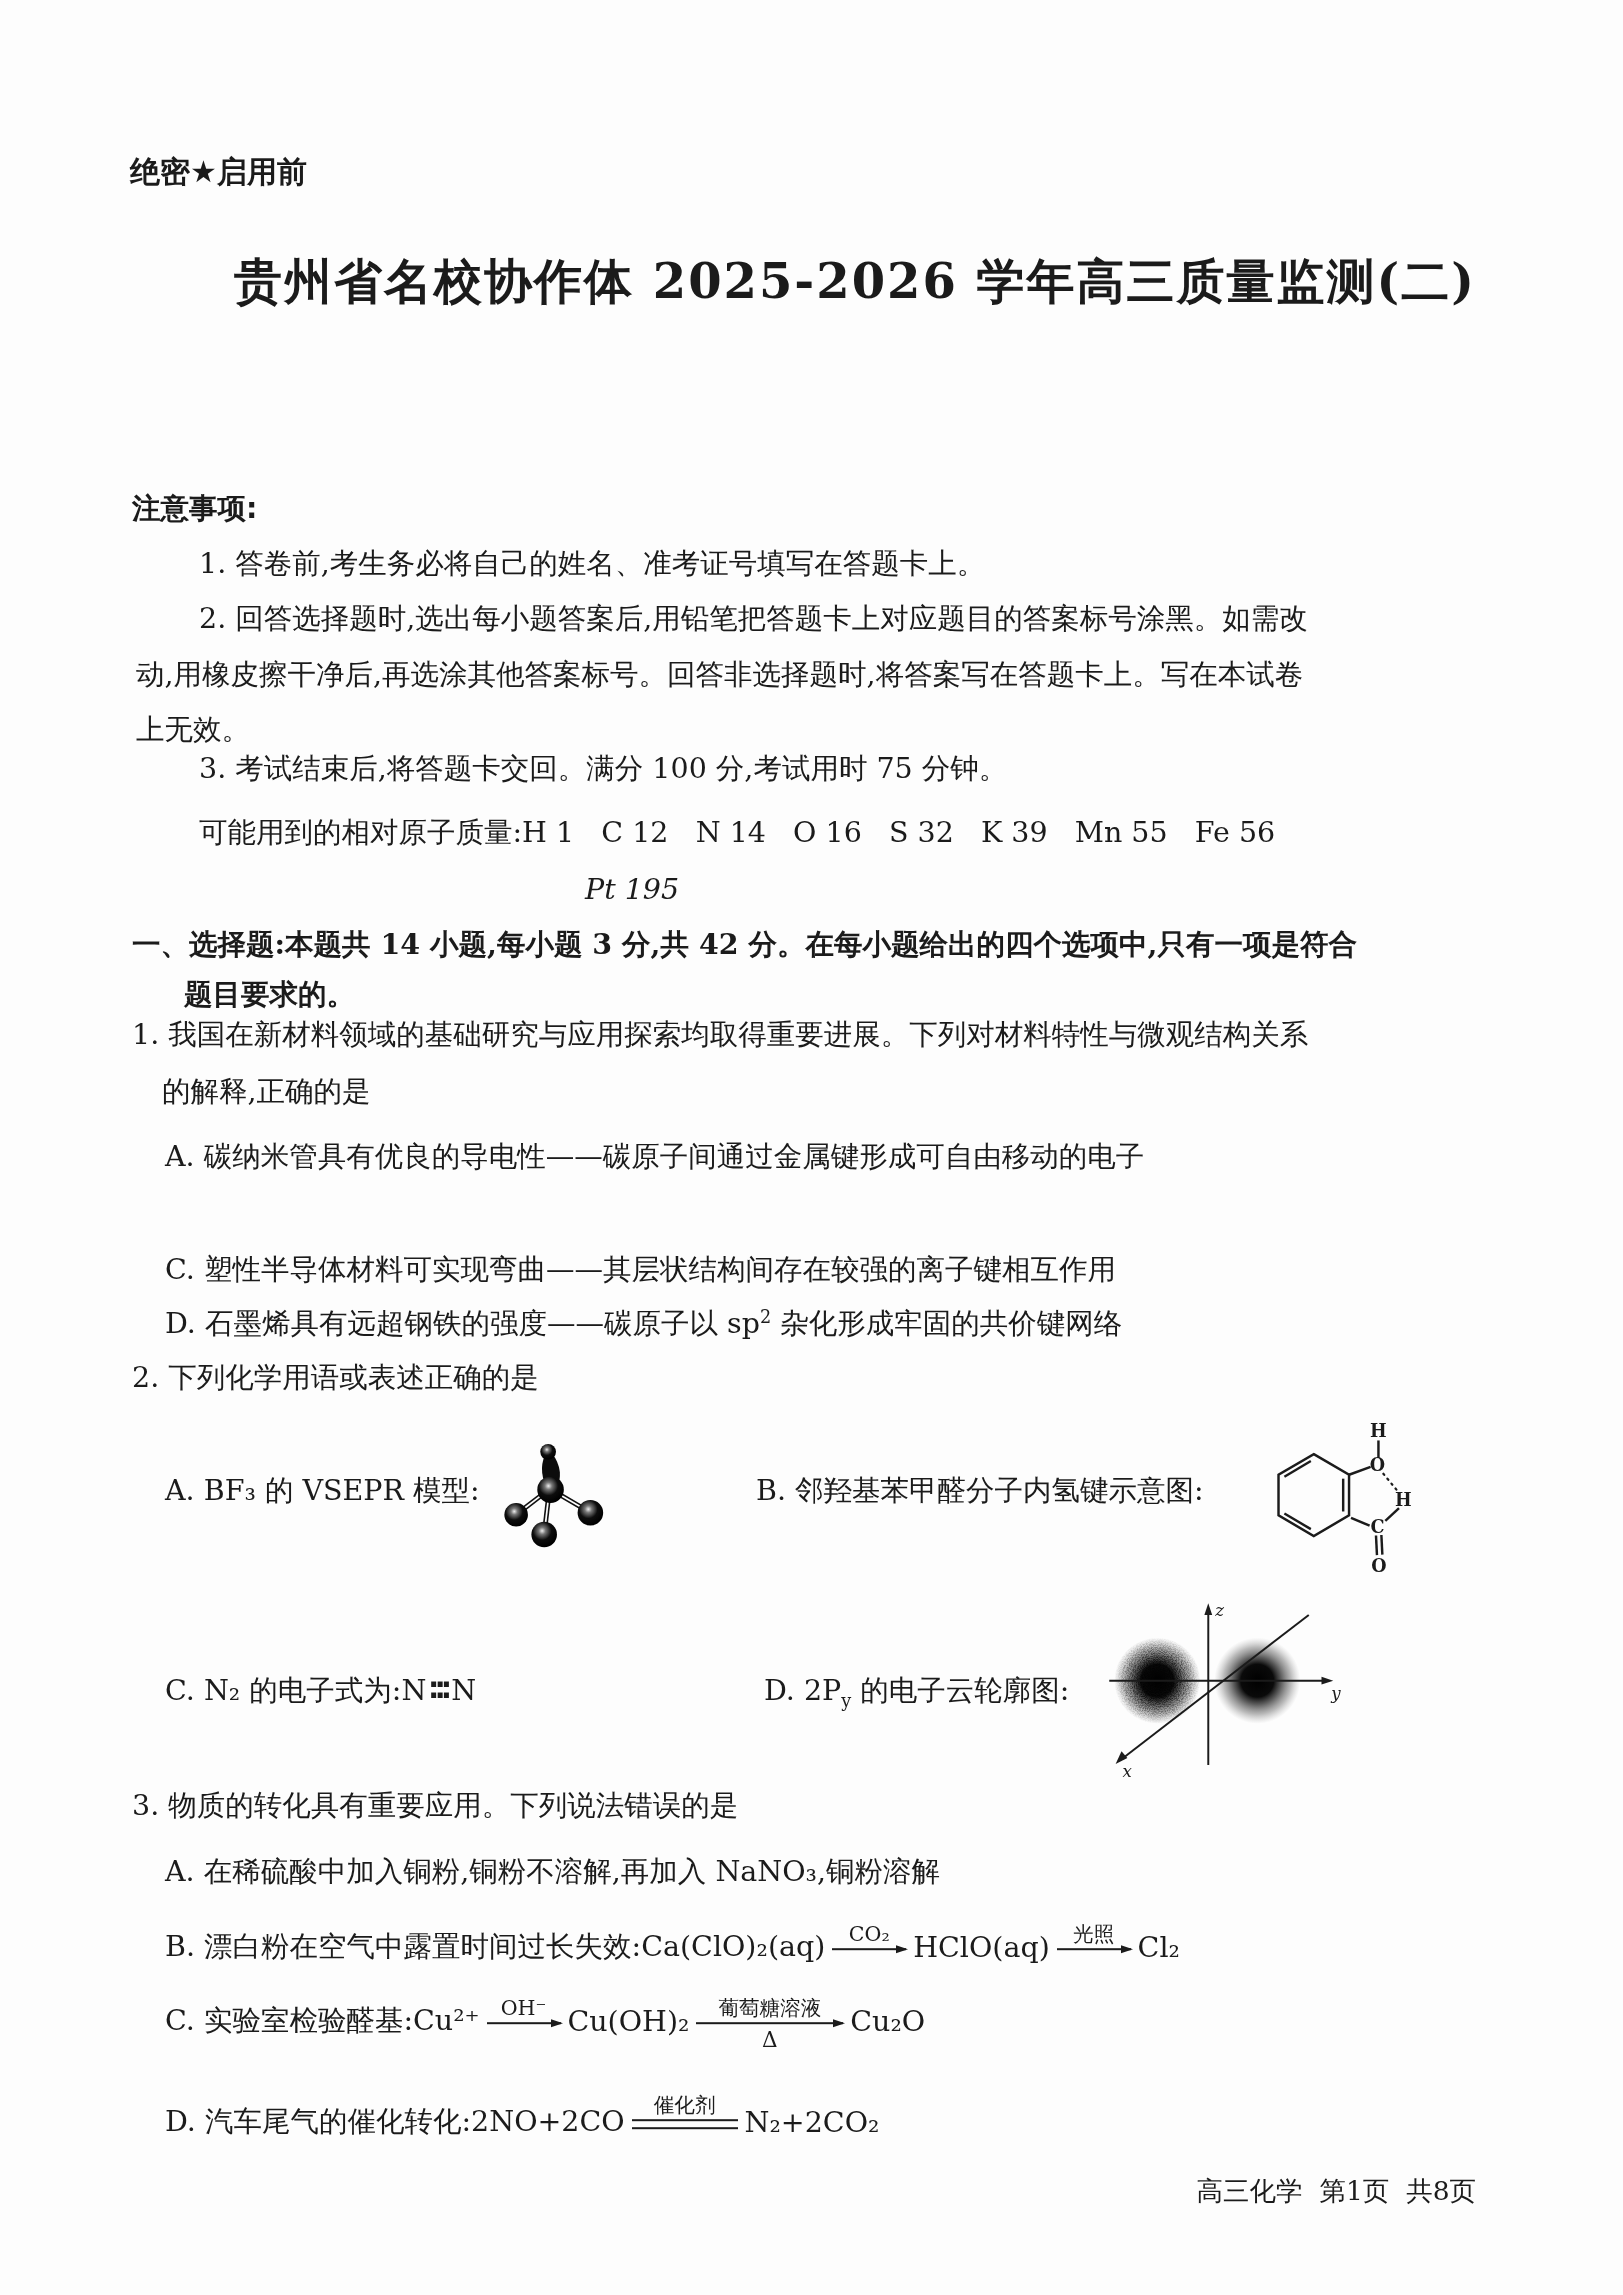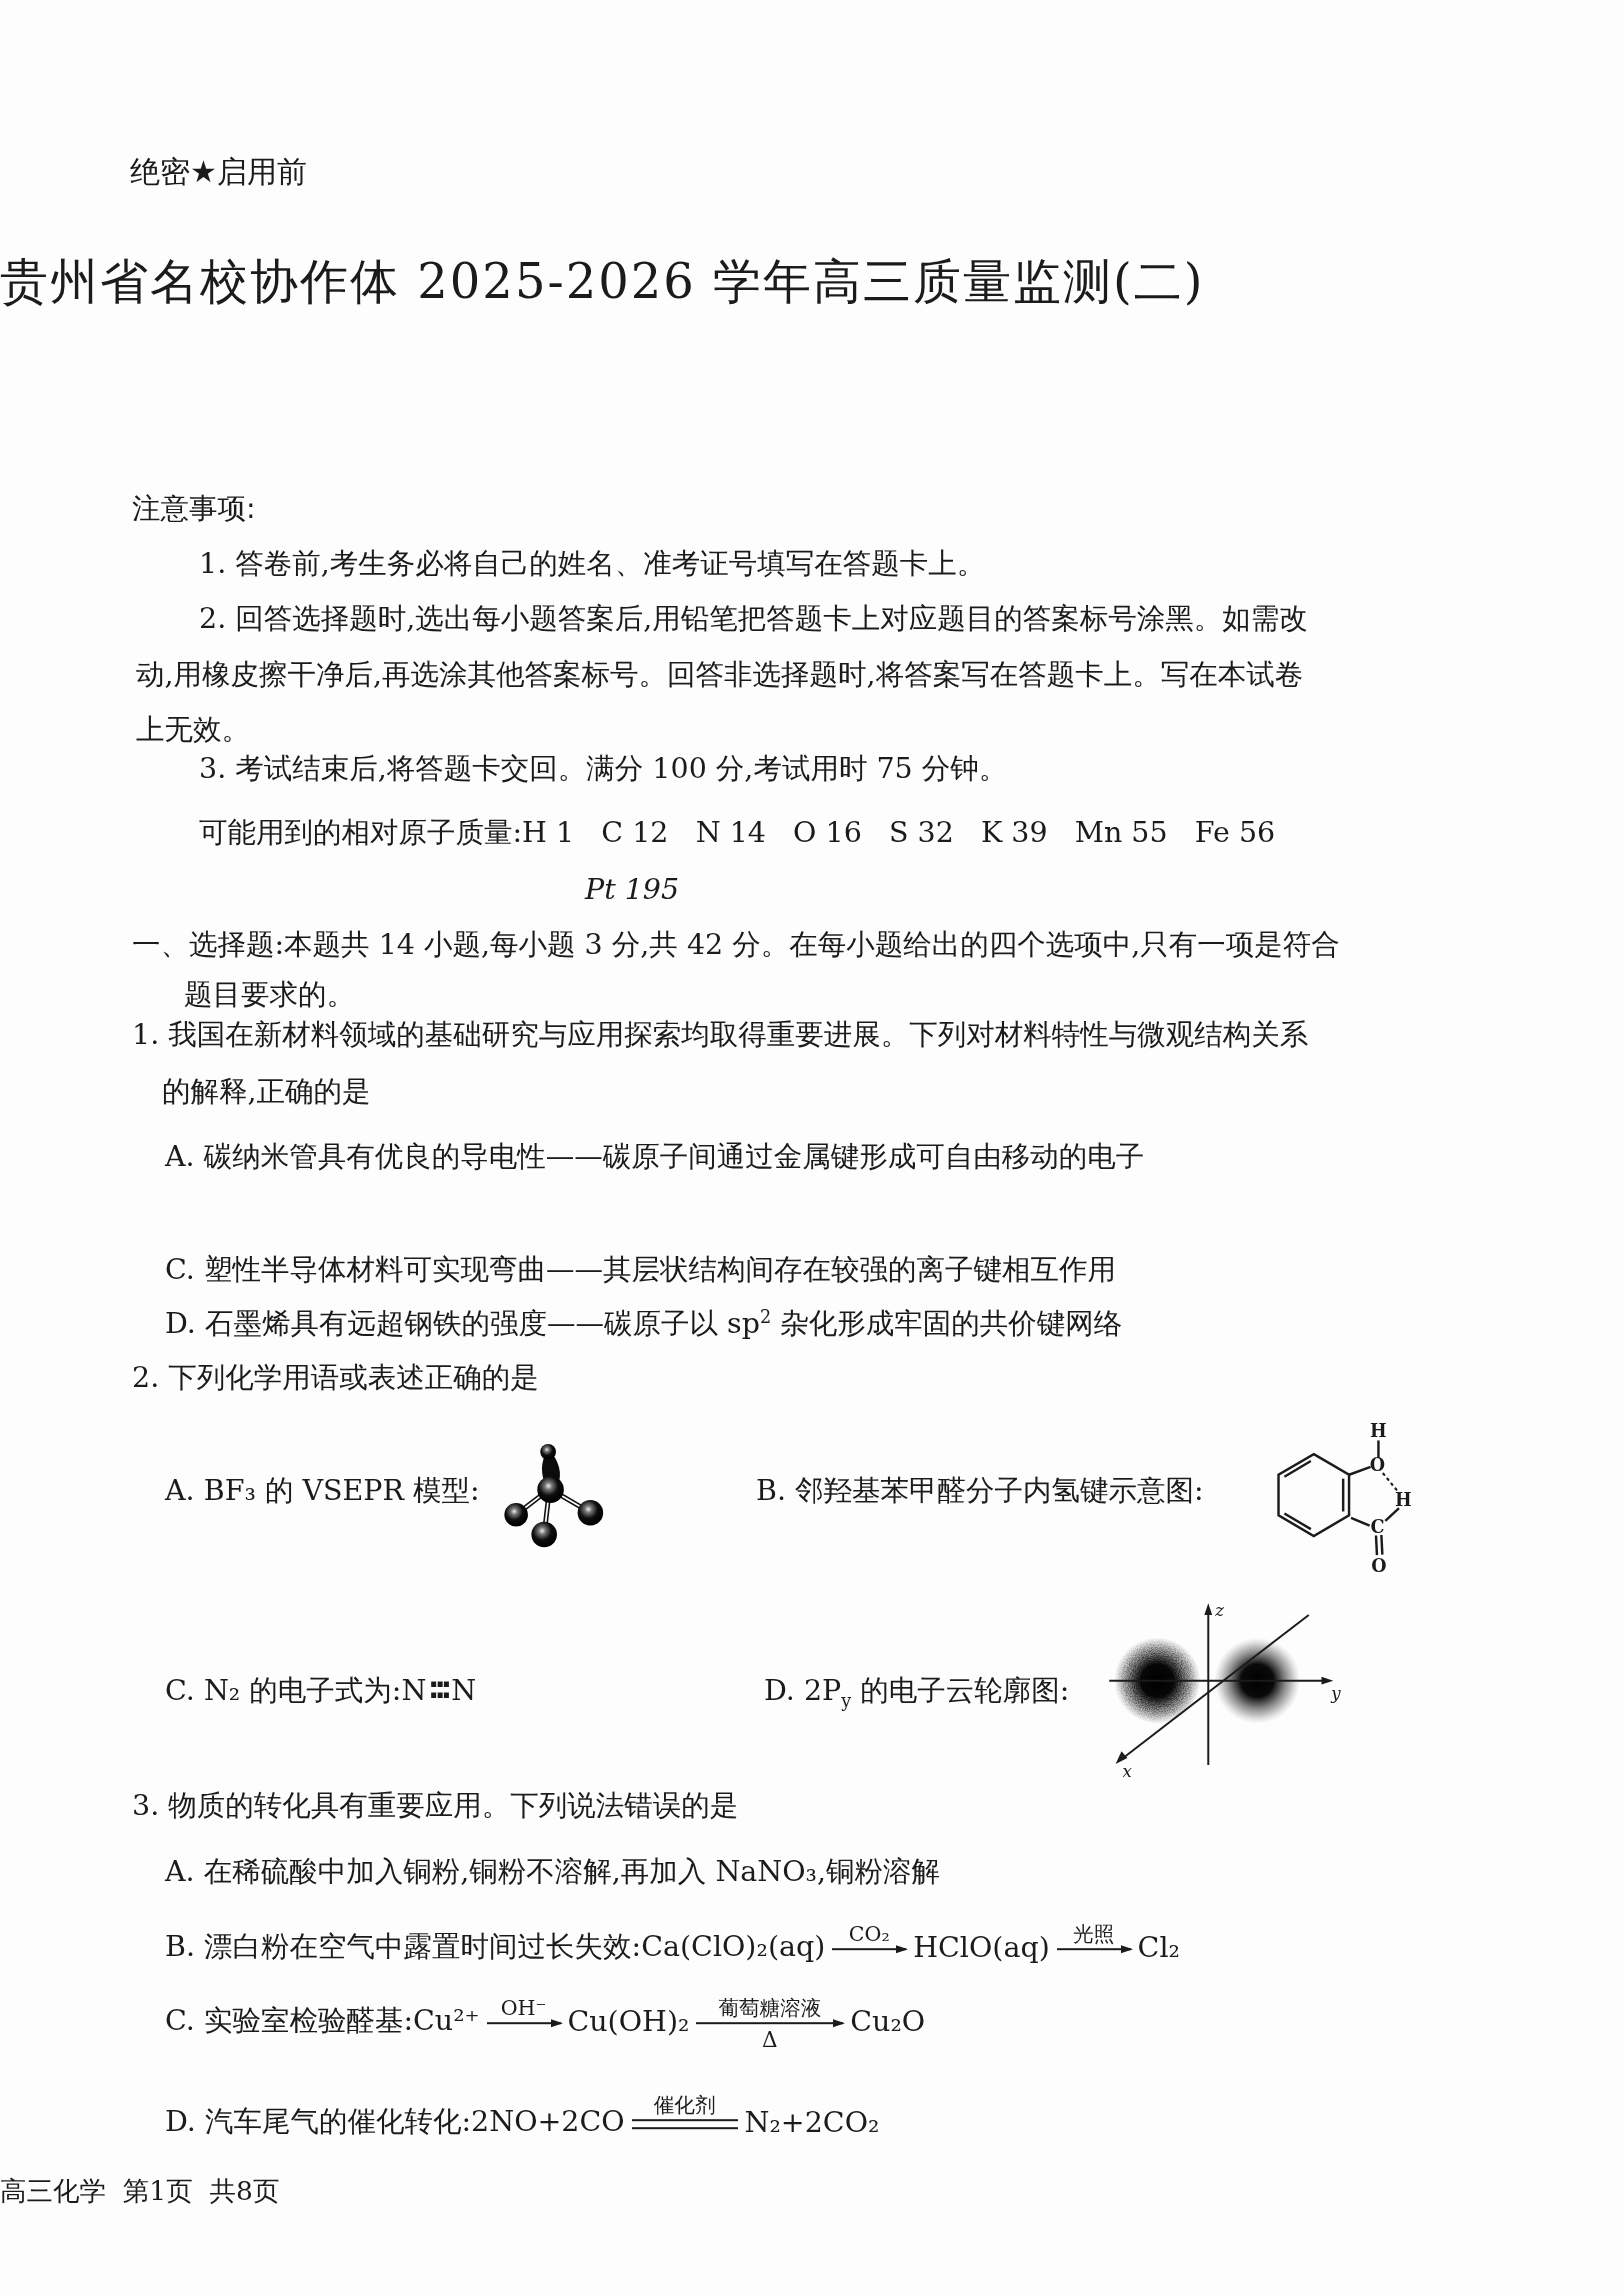--- a/index.html
+++ b/index.html
@@ -1,20 +1,20 @@
 <!DOCTYPE html>
 <html style="font-size:7.9px"><head>
 <meta charset="utf-8">
 <style>
   html,body{margin:0;padding:0;background:#e8e8e8;}
   .page{position:relative;width:1624px;height:2295px;background:#fdfdfd;
         font-family:"DejaVu Serif","Liberation Serif","DejaVu Sans",serif;color:#1b1b1b;overflow:hidden;}
   .ln{position:absolute;font-size:28.5px;line-height:1.25;white-space:nowrap;}
-  .bold{font-weight:normal;}
-  .center{left:0;width:1476px;text-align:left;}
+  .bold{font-weight:bold;}
+  .center{left:0;width:1476px;text-align:right;}
   .pre{white-space:pre;}
   .sup{font-size:0.62em;vertical-align:super;line-height:0;}
   .sub{font-size:0.62em;vertical-align:sub;line-height:0;}
   .dots{letter-spacing:-2px;font-weight:bold;margin:0 2.9px;}
   .eqline{position:absolute;display:flex;align-items:center;font-size:28.5px;white-space:nowrap;height:36px;}
   .rxn{display:inline-flex;flex-direction:column;align-items:center;margin:0 6.9px;position:relative;transform:translateY(-9.8px);}
   .rxn .above{font-size:20.6px;line-height:1;margin-bottom:3.4px;white-space:nowrap;}
   .rxn .below{position:absolute;top:100%;margin-top:4.9px;font-size:21.6px;line-height:1;white-space:nowrap;}
   .shaft{width:74px;height:2px;background:#1b1b1b;position:relative;}
   .shaft.arrow::after{content:"";position:absolute;right:-2px;top:50%;transform:translateY(-50%);

